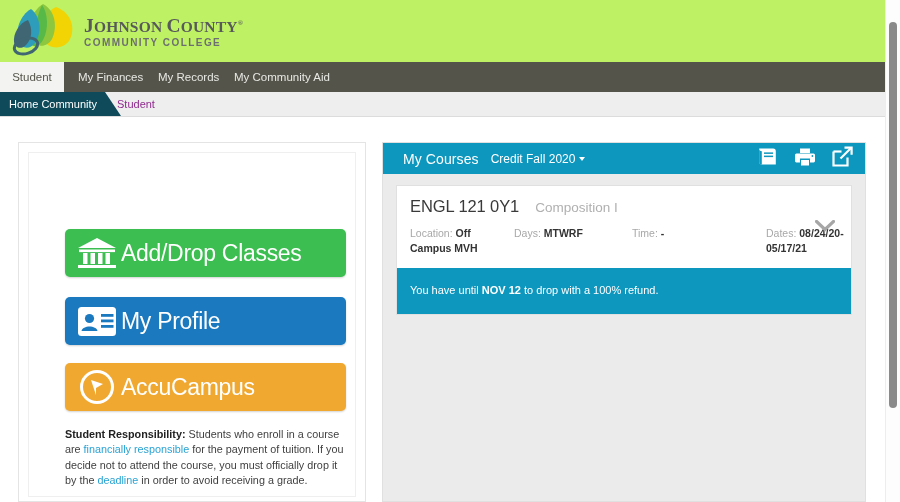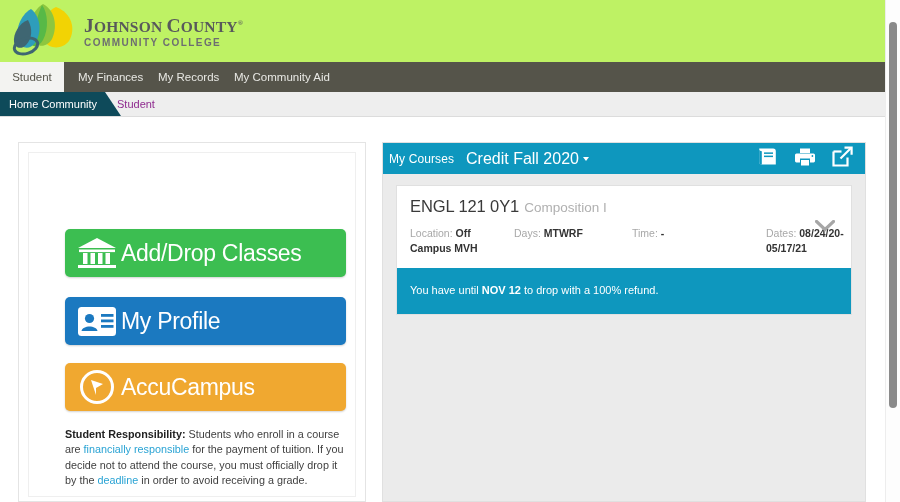--- a/index.html
+++ b/index.html
@@ -224,29 +224,29 @@
   .courses-head {
     position: absolute;
     left: 0; top: 0;
     width: 482px;
     height: 31px;
     background: #0e97be;
     display: flex;
     align-items: center;
   }
   .courses-title {
-    margin-left: 6px;
-    font-size: 12px;
+    margin-left: 20px;
+    font-size: 14px;
     color: #ffffff;
     letter-spacing: 0.1px;
     white-space: nowrap;
   }
   .term-select {
     margin-left: 12px;
-    font-size: 16px;
+    font-size: 12px;
     color: #ffffff;
     white-space: nowrap;
     cursor: pointer;
     display: flex;
     align-items: center;
     gap: 4px;
   }
   .caret-down {
     width: 0; height: 0;
     border-style: solid;
@@ -278,21 +278,21 @@
   }
   .course-code {
     font-size: 16.5px;
     color: #3a3a3a;
     letter-spacing: -0.1px;
     display: inline;
   }
   .course-name {
     font-size: 13.5px;
     color: #b0b0b0;
-    margin-left: 5px;
+    margin-left: 16px;
     display: inline;
   }
   .meta-row {
     margin-top: 10px;
     display: flex;
     font-size: 10.5px;
     line-height: 1.45;
     color: #4a4a4a;
   }
   .meta-cell { flex: 0 0 auto; }

